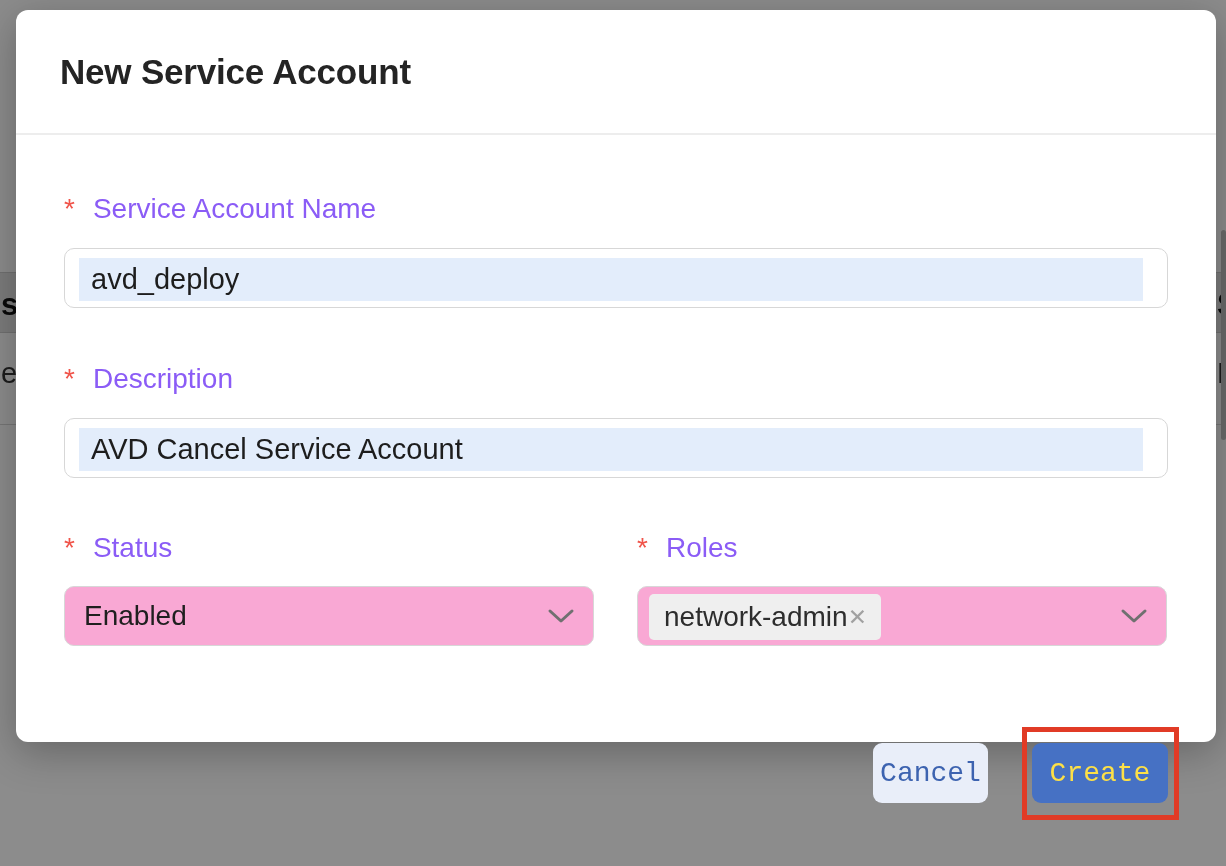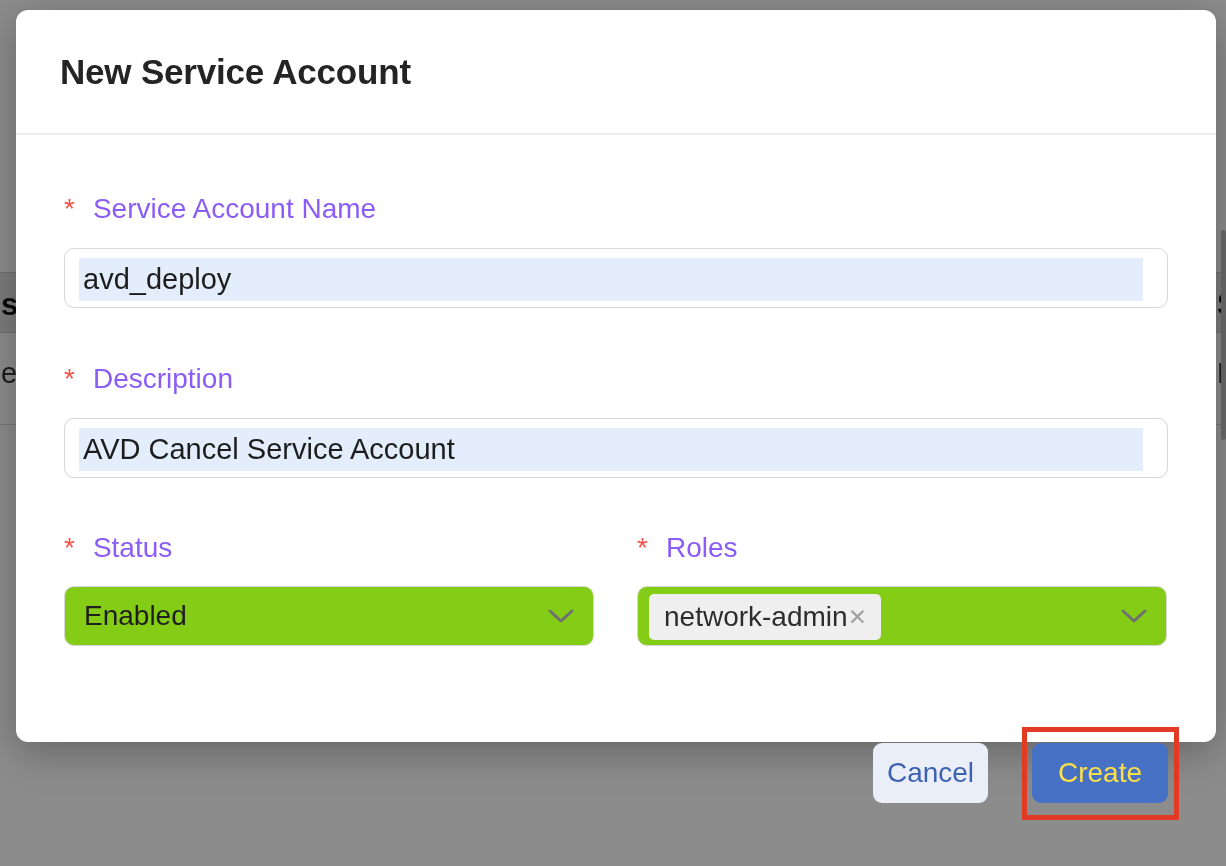--- a/index.html
+++ b/index.html
@@ -54,43 +54,43 @@
     position:absolute; left:48px; width:1104px; height:60px;
     background:#fff; border:1.5px solid #d7d7d7; border-radius:10px;
   }
   .ti-name { top:238px; }
   .ti-desc { top:408px; }
   .sel-highlight {
     position:absolute; left:14px; top:9px; height:43px; width:1064px;
     background:var(--selection_highlight,#e3edfb);
     display:flex; align-items:center;
   }
-  .input-text { padding-left:4px; font-size:29px; color:#1d1d1d; white-space:nowrap; }
+  .input-text { padding-left:12px; font-size:29px; color:#1d1d1d; white-space:nowrap; }
 
   .select {
     position:absolute; top:576px; width:530px; height:60px;
-    background:#84cc16; border:1.5px solid #d7d7d7; border-radius:10px;
+    background:#f9a8d4; border:1.5px solid #d7d7d7; border-radius:10px;
     display:flex; align-items:center;
   }
   .sel-status { left:48px; }
   .sel-roles  { left:621px; }
   .select-text { padding-left:19px; font-size:28px; color:#1f1f1f; }
   .chevron { position:absolute; right:18px; top:50%; transform:translateY(-50%); display:block; }
 
   .tag {
     position:absolute; left:11px; top:7px; height:46px;
     background:#efefef; border-radius:5px;
     display:flex; align-items:center; padding:0 14px 0 15px;
   }
   .tag-label { font-size:28px; color:#2d2d2d; white-space:nowrap; }
   .tag-x { font-size:23px; color:#a1a1a1; cursor:pointer; line-height:1; }
 
   .btn {
     position:absolute; border:none; border-radius:9px; font-size:28px;
-    font-family:Liberation Sans, sans-serif; cursor:pointer; display:flex; align-items:center; justify-content:center;
+    font-family:Liberation Mono, monospace; cursor:pointer; display:flex; align-items:center; justify-content:center;
   }
   .btn-cancel { left:857px; top:733px; width:115px; height:60px;
                 background:var(--cancel_bg,#e9eef9); color:var(--cancel_text,#3d63b0); }
   .btn-create { left:1016px; top:733px; width:136px; height:60px;
                 background:var(--accent_blue,#4671c4); color:#fde047; }
   .annotation-box {
     position:absolute; left:1006px; top:717px; width:157px; height:93px;
     border:5px solid var(--annotation_red,#e13b26); pointer-events:none;
   }
 </style>

